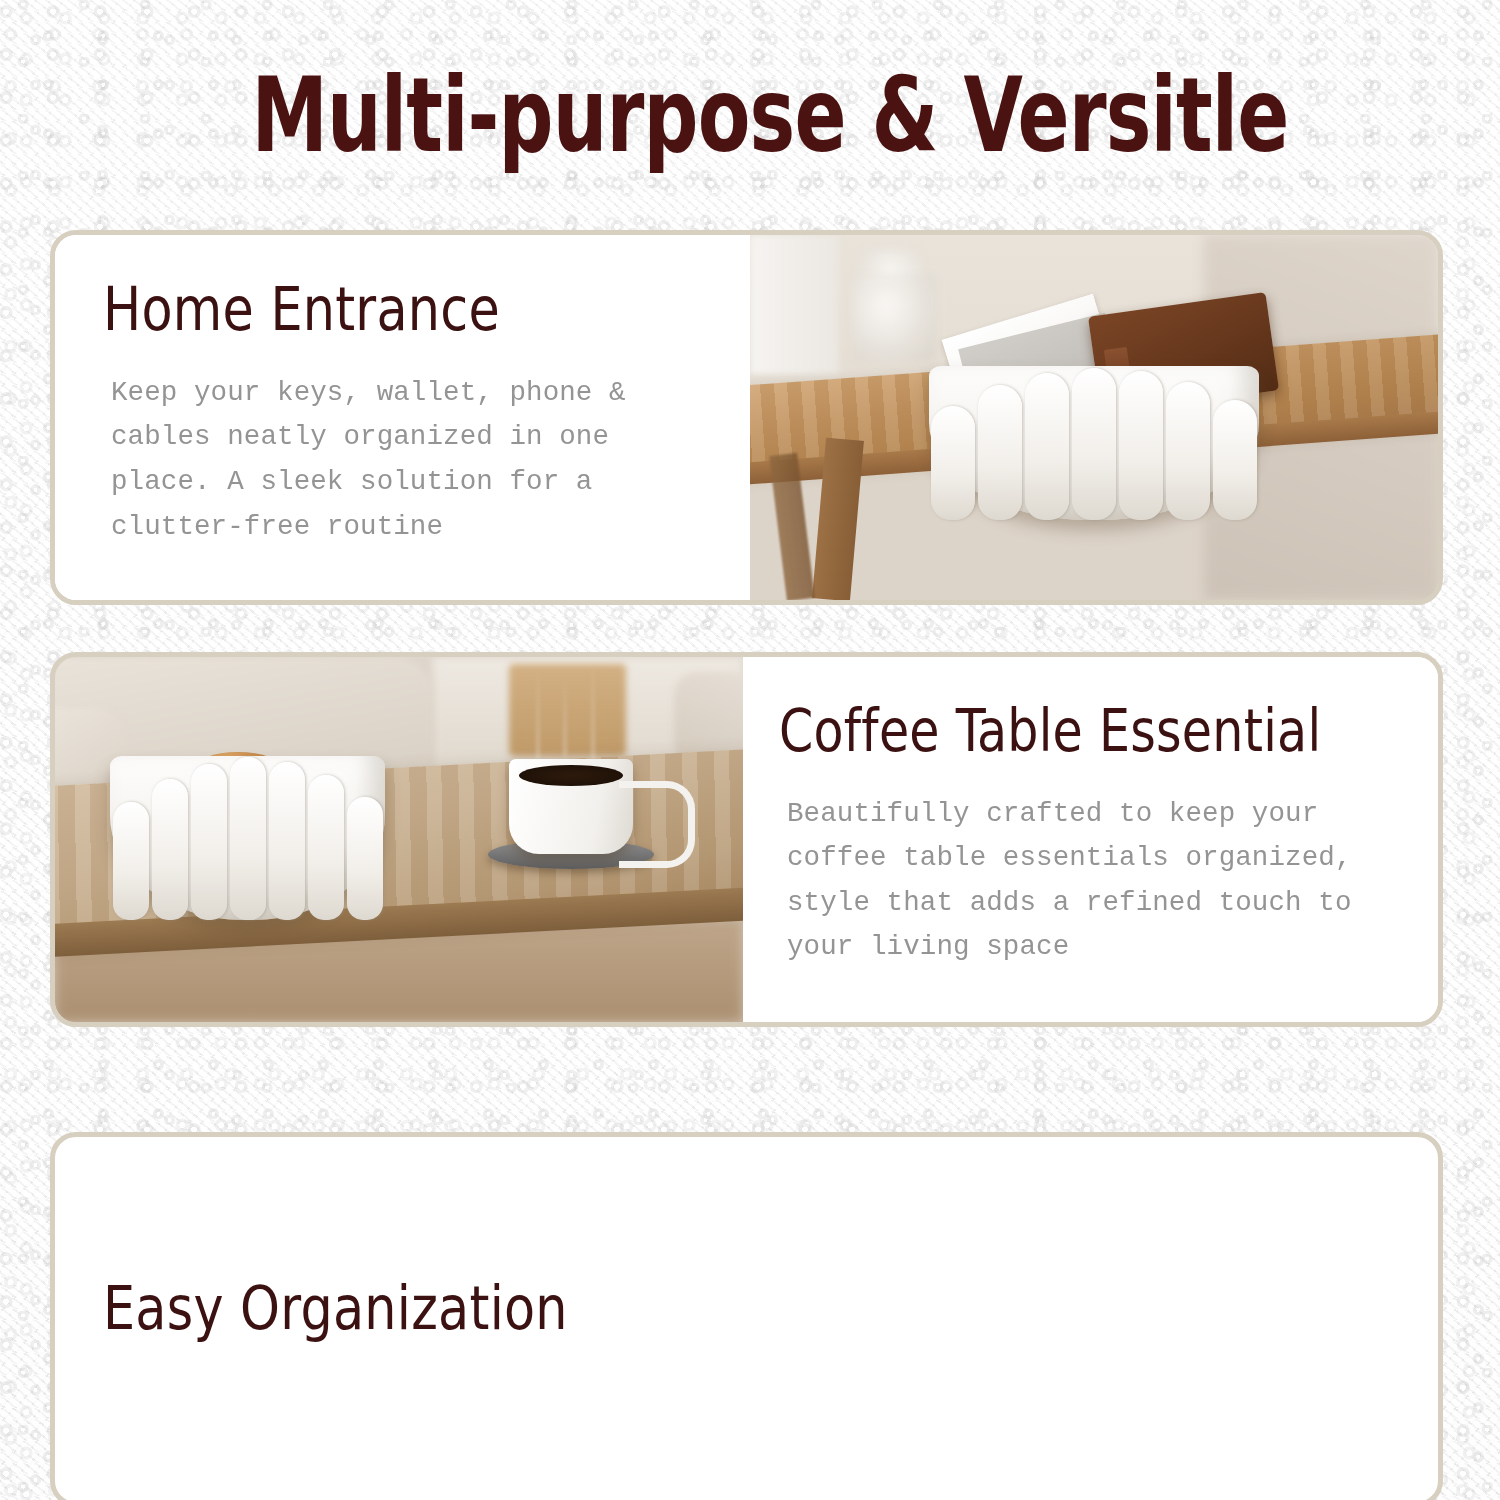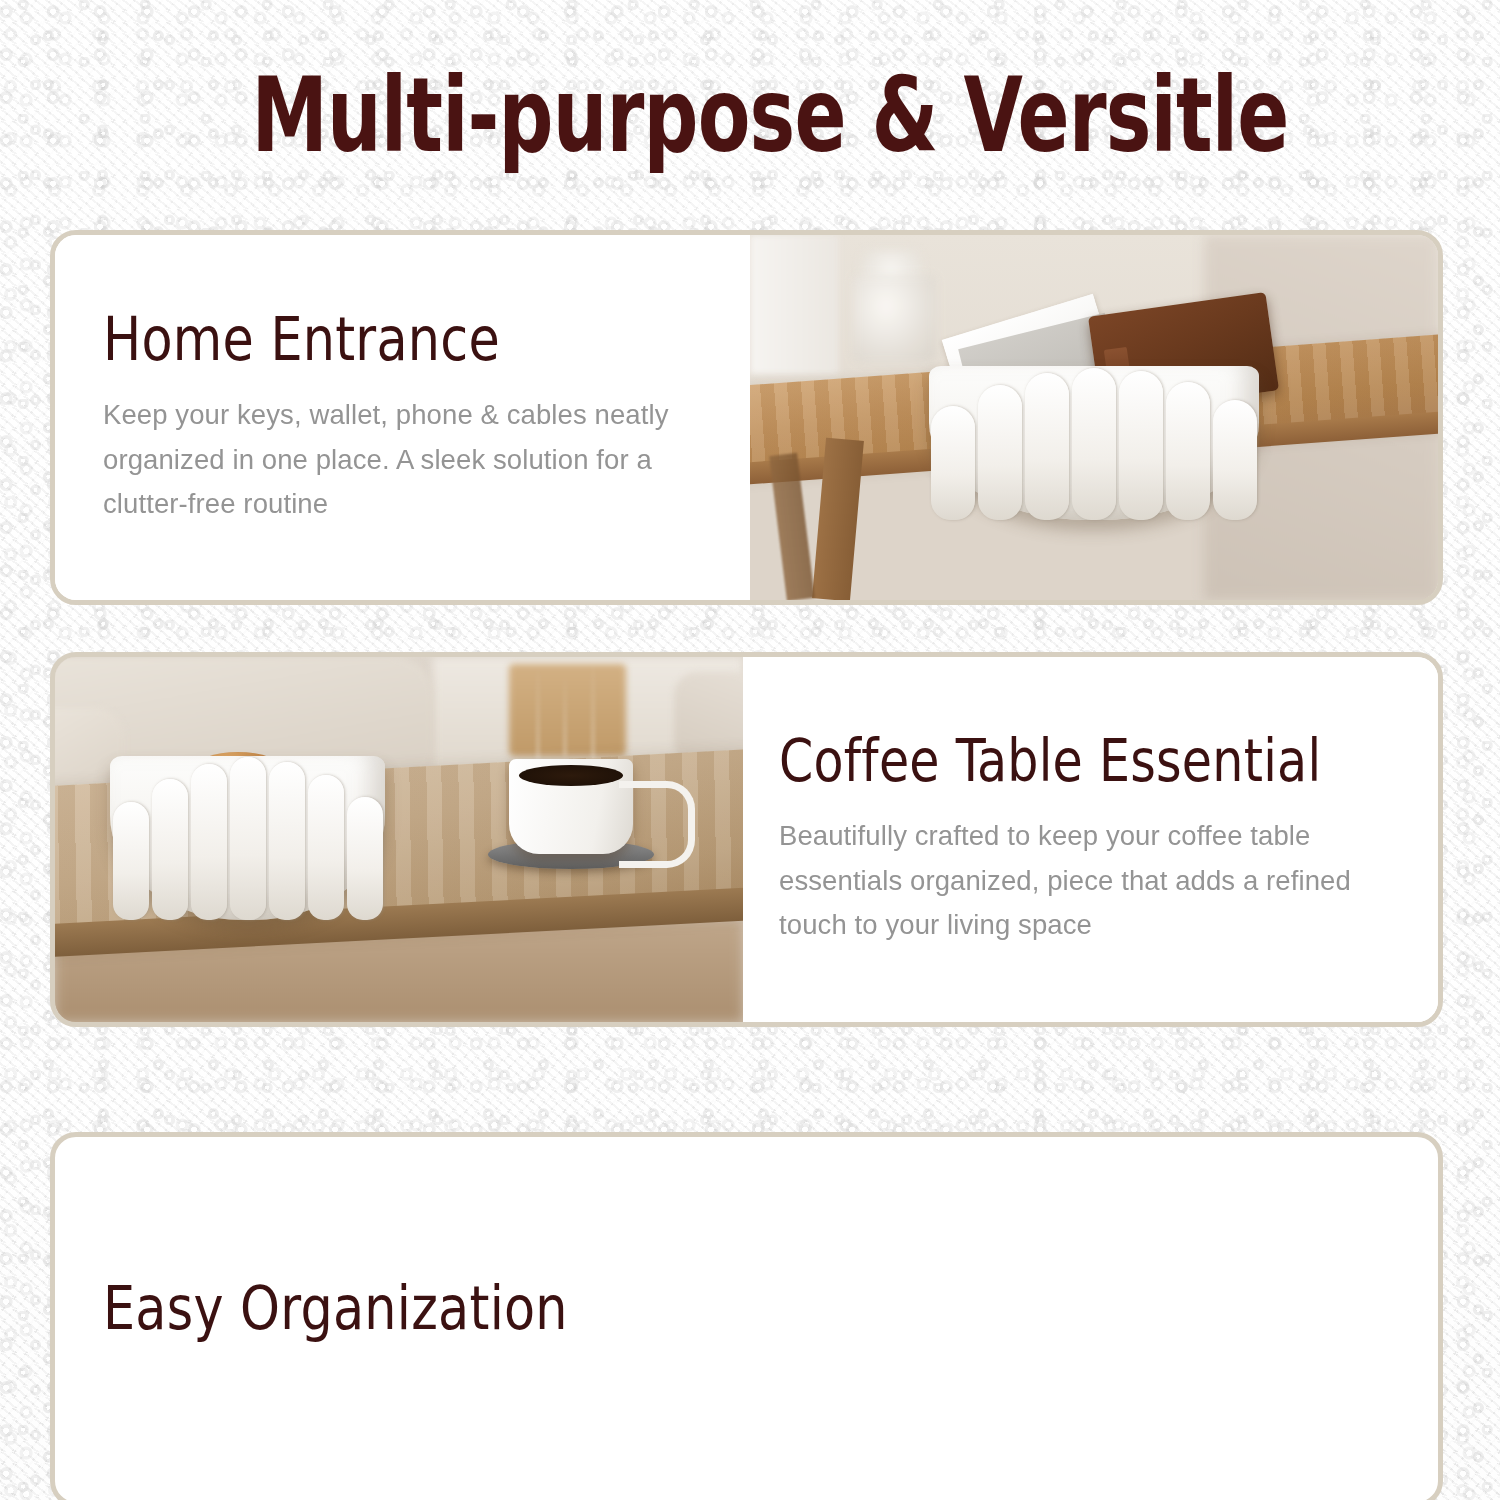--- a/index.html
+++ b/index.html
@@ -83,27 +83,27 @@
     font-size:60px;
     line-height:1.05;
     color:#3b1111;
     letter-spacing:.3px;
     margin:0 0 22px 0;
     transform:scaleX(.94);
     transform-origin:0 50%;
     white-space:nowrap;
   }
   .body-text{
-    font-family:Liberation Sans, sans-serif;
+    font-family:Liberation Mono, monospace;
     font-weight:400;
     font-size:27.5px;
     line-height:1.62;
     color:#949494;
     letter-spacing:.1px;
-    margin:0;
+    margin:8px;
     max-width:585px;
   }
   .card.reverse .body-text{max-width:620px;}
   .card.reverse .heading{font-size:58px;}
 
   
   .ph1{position:absolute;inset:0;
     background:
       linear-gradient(180deg,#e7e0d7 0%,#e3dbd1 38%,#ddd4c9 40%,#ddd4c9 100%);
   }
@@ -287,21 +287,21 @@
             <div class="p" style="height:78%"></div>
           </div>
         </div>
       </div>
     </div>
   </div>
 
   <div class="card reverse" id="card-2">
     <div class="text-pane">
       <h2 class="heading">Coffee Table Essential</h2>
-      <p class="body-text">Beautifully crafted to keep your coffee table essentials organized, piece that adds a refined touch to your living space</p>
+      <p class="body-text">Beautifully crafted to keep your coffee table essentials organized, style that adds a refined touch to your living space</p>
     </div>
     <div class="photo-pane">
       <div class="ph2">
         <div class="bgwall"></div>
         <div class="sofa"></div>
         <div class="sofaArm"></div>
         <div class="basket"></div>
         <div class="chairR"></div>
         <div class="floor"></div>
         <div class="tabletop"></div>

